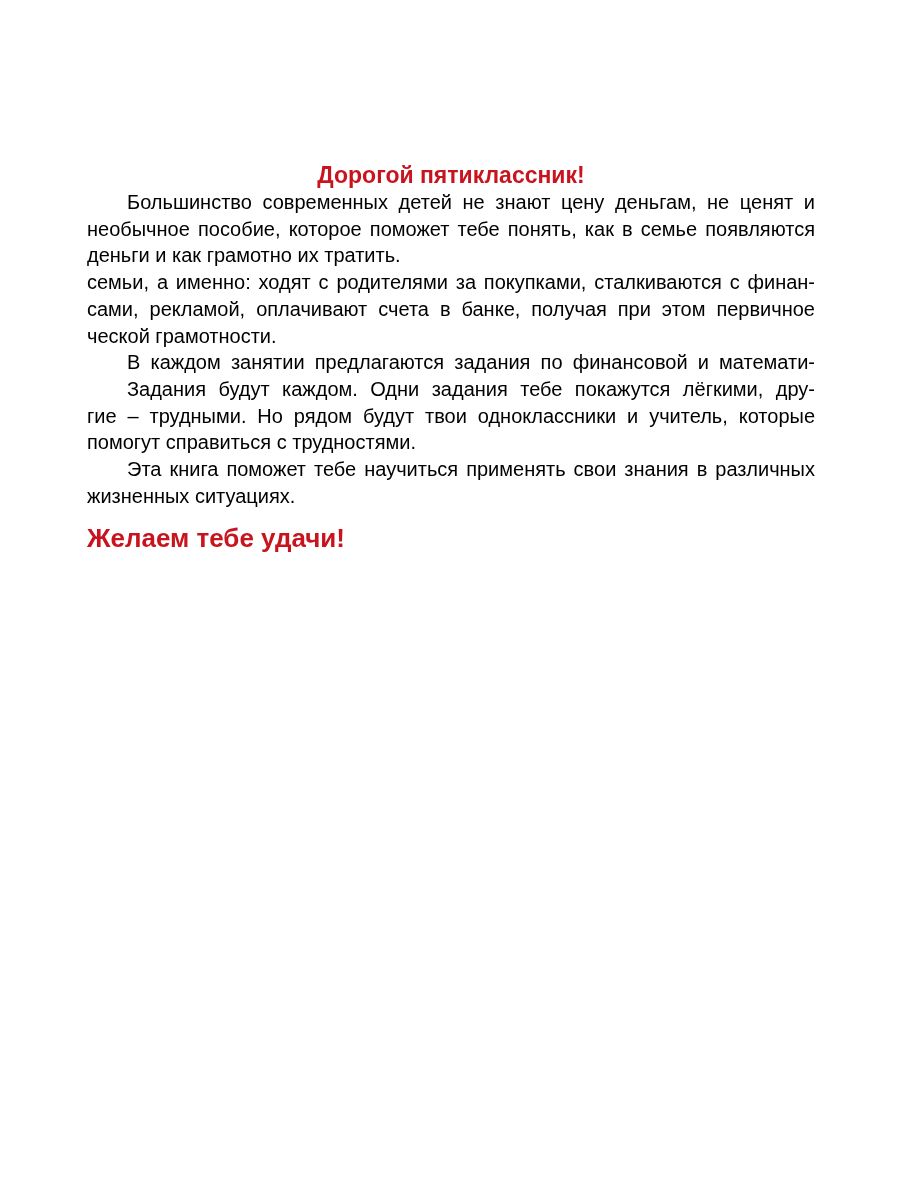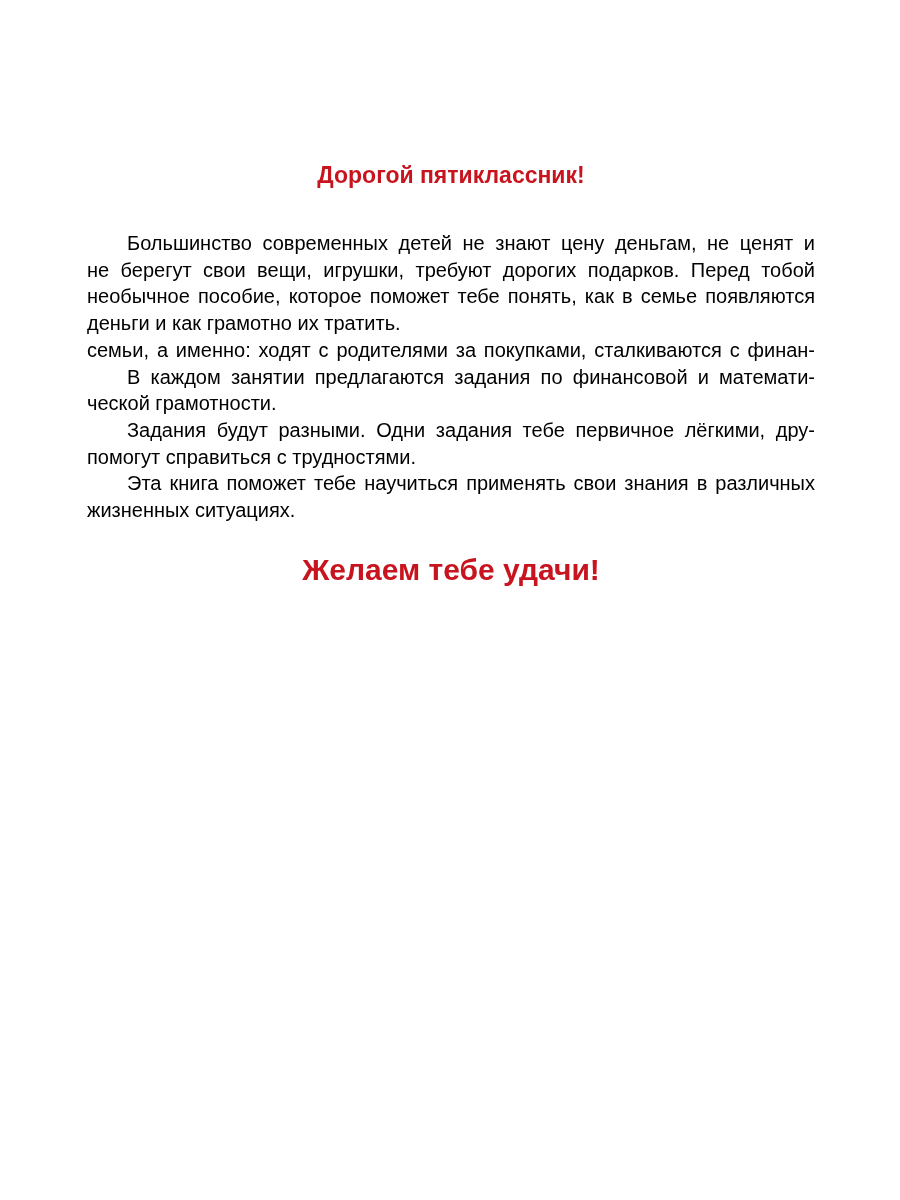--- a/index.html
+++ b/index.html
@@ -20,72 +20,72 @@
   }
   .title {
     margin: 0;
     text-align: center;
     font-size: 23px;
     line-height: 27px;
     font-weight: bold;
     color: #c8141e;
   }
   .body-text {
-    margin-top: 41px;
     font-size: 20px;
     line-height: 26.7px;
   }
   .para { margin: 0; }
   .line {
     text-align: justify;
     text-align-last: justify;
     box-sizing: border-box;
     width: 100%;
   }
   .line.first { padding-left: 40px; }
   .line.last {
     text-align: right;
     text-align-last: left;
   }
   .closing {
-    margin: 32px 0 0 0;
-    text-align: center;
-    font-size: 30px;
+    margin: 16px 0 0 0;
+    text-align: left;
+    font-size: 26px;
     line-height: 27px;
     font-weight: bold;
     color: #c8141e;
   }
 </style>
 </head>
 <body>
 
 <div class="page">
 
   <h1 class="title">Дорогой пятиклассник!</h1>
 
   <div class="body-text">
 
     <div class="para">
       <div class="line first">Большинство современных детей не знают цену деньгам, не ценят и</div>
-      <div class="line">не берегут свои вещи, игрушки, требуют дорогих подарков. Перед тобой</div>
       <div class="line">необычное пособие, которое поможет тебе понять, как в семье появляются</div>
       <div class="line last">деньги и как грамотно их тратить.</div>
     </div>
 
     <div class="para">
       <div class="line">семьи, а именно: ходят с родителями за покупками, сталкиваются с финан-</div>
+      <div class="line">сами, рекламой, оплачивают счета в банке, получая при этом первичное</div>
     </div>
 
     <div class="para">
+      <div class="line last">ческой грамотности.</div>
       <div class="line first">В каждом занятии предлагаются задания по финансовой и математи-</div>
-      <div class="line last">ческой грамотности.</div>
     </div>
 
     <div class="para">
-      <div class="line first">Задания будут разными. Одни задания тебе первичное лёгкими, дру-</div>
+      <div class="line first">Задания будут каждом. Одни задания тебе покажутся лёгкими, дру-</div>
+      <div class="line">гие – трудными. Но рядом будут твои одноклассники и учитель, которые</div>
       <div class="line last">помогут справиться с трудностями.</div>
     </div>
 
     <div class="para">
       <div class="line first">Эта книга поможет тебе научиться применять свои знания в различных</div>
       <div class="line last">жизненных ситуациях.</div>
     </div>
 
   </div>
 

